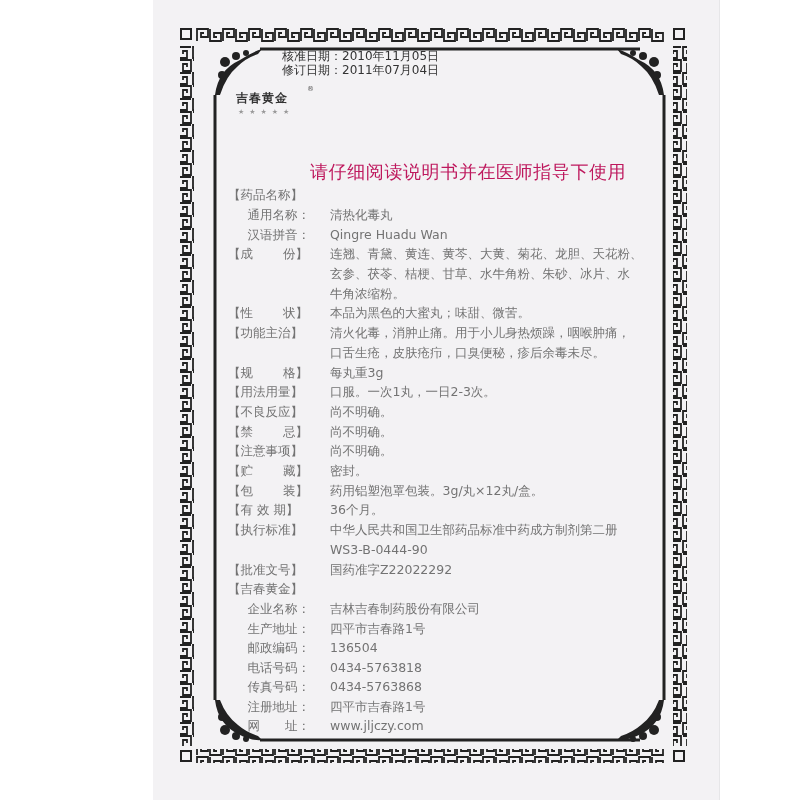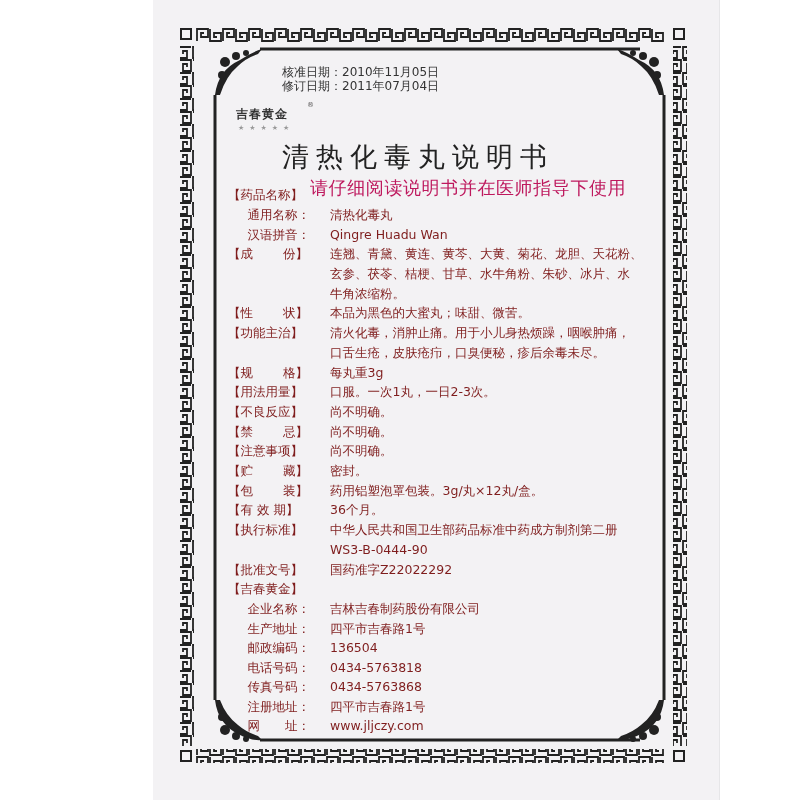--- a/index.html
+++ b/index.html
@@ -3,29 +3,29 @@
 <meta charset="utf-8">
 <style>
   html, body { margin:0; padding:0; }
   body { width:800px; height:800px; background:#ffffff; position:relative; overflow:hidden;
          font-family:"DejaVu Sans","Liberation Sans",sans-serif; color:#2a2a2a; }
   .paper { position:absolute; left:153px; top:0; width:567px; height:800px; background:#f3f2f4;
            box-shadow: -1px 0 0 #e6e6e8 inset; }
   
   .fret { position:absolute; }
   .content { position:absolute; left:0; top:0; width:800px; height:800px; }
-  .abs { position:absolute; white-space:nowrap;margin-top:16px; }
+  .abs { position:absolute; white-space:nowrap; }
   .dates { left:282px; top:49px; font-size:12px; line-height:14px; color:#333; }
   .brand { left:236px; top:90px; font-family:"DejaVu Serif","Liberation Serif",serif; font-size:12px;
            font-weight:bold; color:#333; letter-spacing:1px;text-align:center; }
   .brand-reg { left:307px; top:85px; font-size:7px; color:#555; }
   .stars { left:238px; top:108px; font-size:7px; color:#999; letter-spacing:5px; }
   .title { left:282px; top:123px; font-size:27px; letter-spacing:7px; color:#222; }
   .subtitle { left:310px; top:160px; font-size:18px; letter-spacing:0.6px; color:#be185d; }
-  .row { position:absolute; left:228px; font-size:12.5px; line-height:20px; color:#7f1d1d; white-space:nowrap; }
+  .row { position:absolute; left:228px; font-size:12.5px; line-height:20px; color:#737373; white-space:nowrap; }
   .lbl { display:inline-block; width:82px; }
   .val { position:absolute; left:82px; top:0;margin-left:20px; }
   .sub-lbl { display:inline-block; width:82px; text-align:right; padding-right:0; }
   .justify { display:inline-flex; justify-content:space-between; width:56px; }
 </style>
 </head>
 <body>
 
 <div class="paper"></div>
 
@@ -92,21 +92,20 @@
 <div class="content">
   <div class="abs dates">
     <div><span>核准日期：</span><span>2010年11月05日</span></div>
     <div><span>修订日期：</span><span>2011年07月04日</span></div>
   </div>
 
   <div class="abs brand">吉春黄金</div>
   <div class="abs brand-reg">®</div>
   <div class="abs stars">★★★★★</div>
 
-  <div class="abs title">清热化毒丸说明书</div>
   <div class="abs subtitle">请仔细阅读说明书并在医师指导下使用</div>
 
   <div class="row" style="top:185px">
     <span>【药品名称】</span>
   </div>
   <div class="row" style="top:205px">
     <span class="sub-lbl">通用名称：</span><span class="val">清热化毒丸</span>
   </div>
   <div class="row" style="top:225px">
     <span class="sub-lbl">汉语拼音：</span><span class="val">Qingre Huadu Wan</span>

